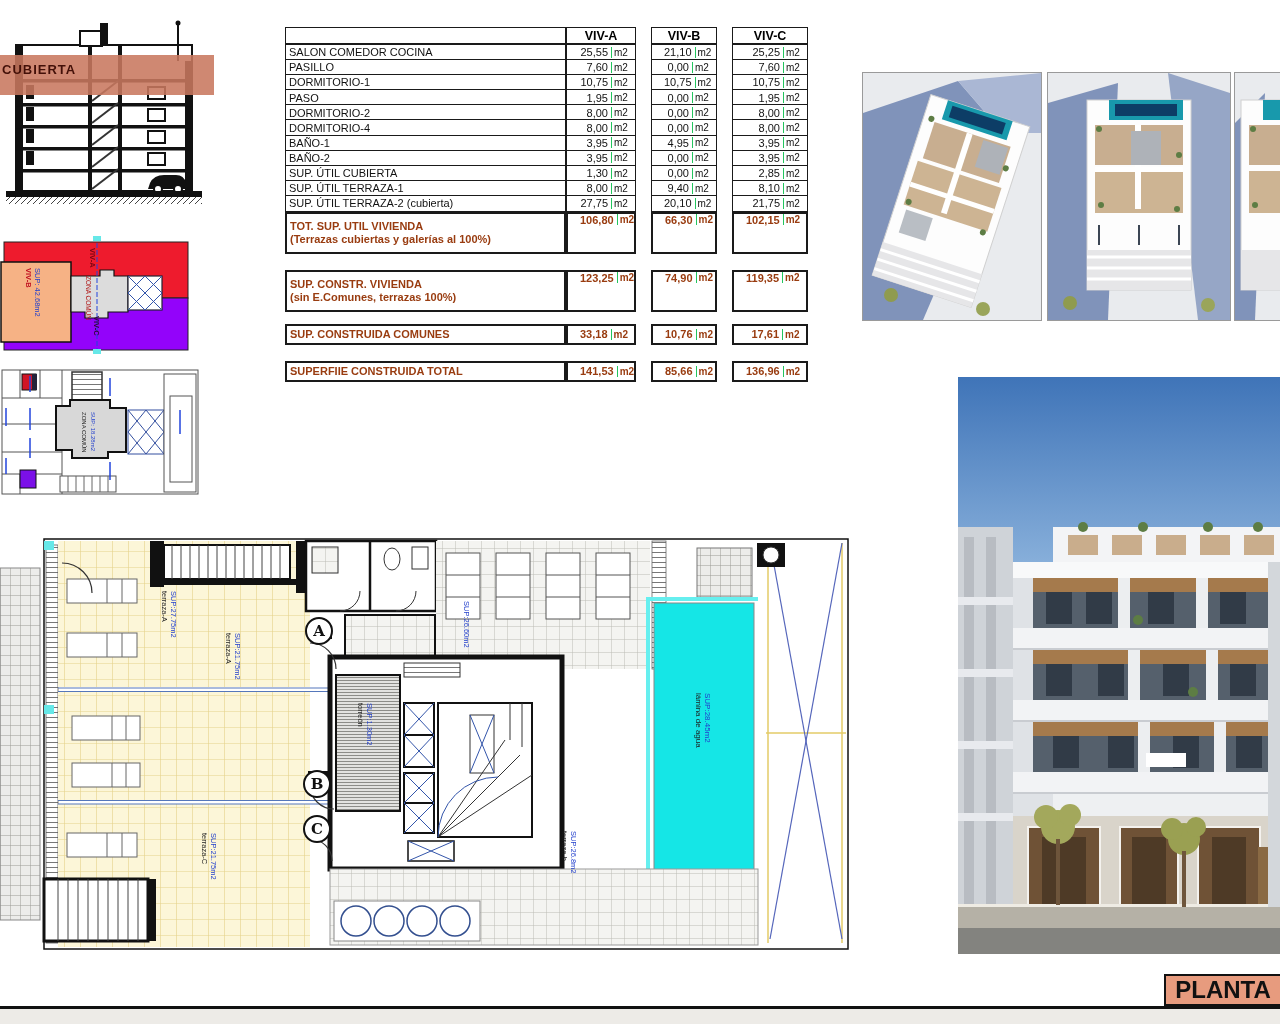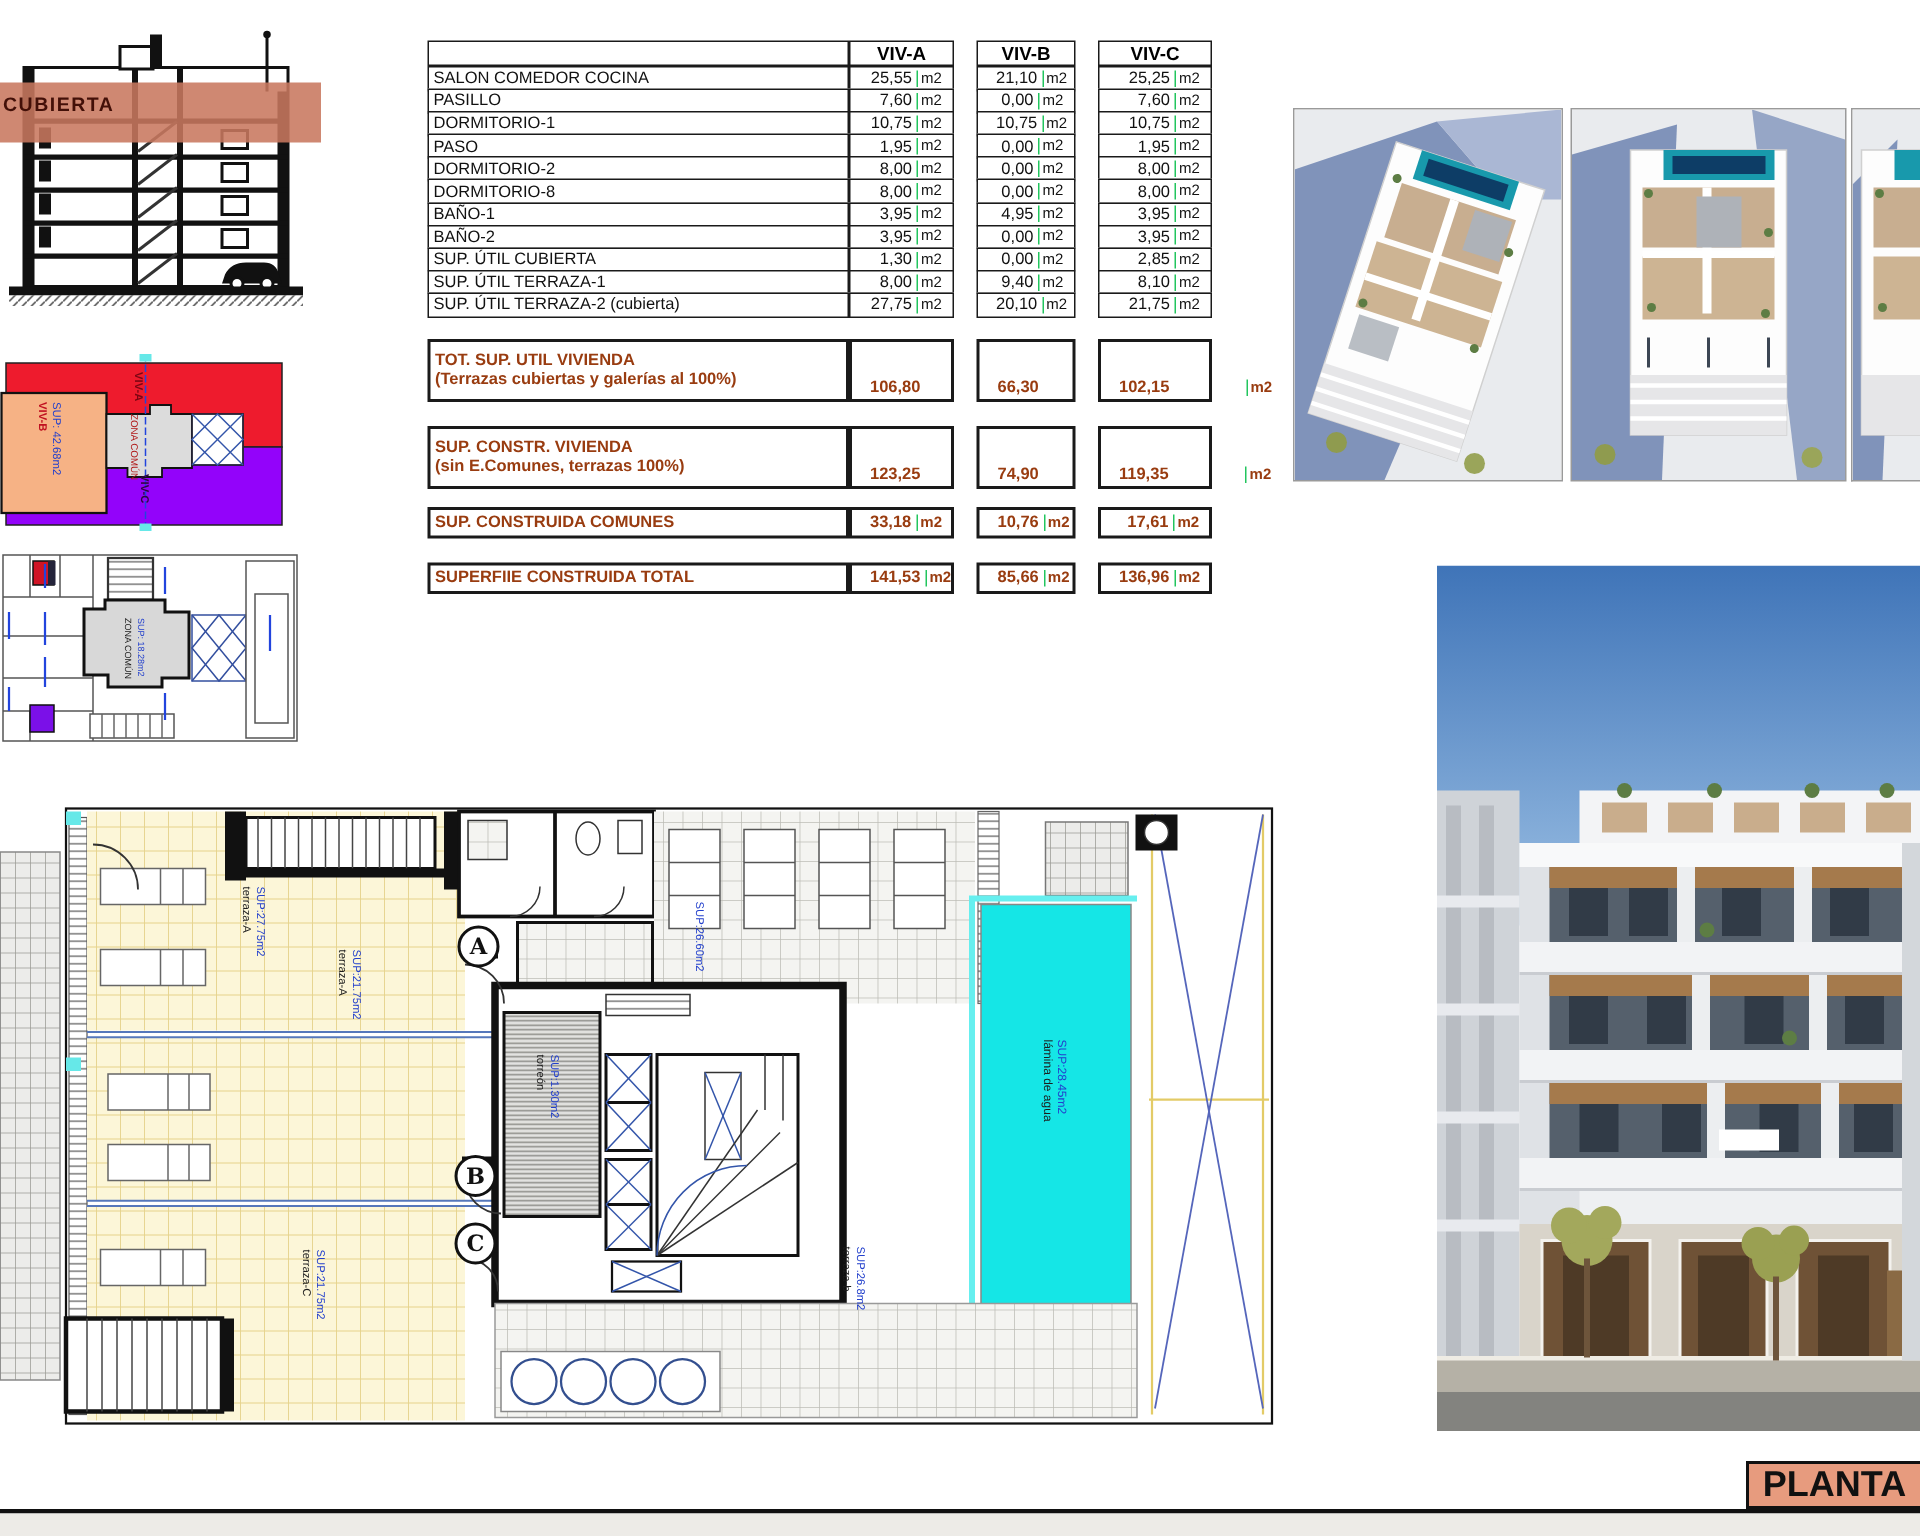--- a/index.html
+++ b/index.html
@@ -19,21 +19,21 @@
          font-size:11px;display:flex;align-items:center;}
   .tcell.lab{padding-left:3px;color:#111;}
   .tcell.val .num{flex:1;text-align:right;padding-right:3px;color:#111;padding-left:12px;}
   .tcell.val .unit{width:21px;border-left:1px solid #22c55e;padding-left:2px;font-size:10px;color:#111;}
   .hrow .tcell{height:17px;font-weight:bold;font-size:12.5px;border-width:1.8px;}
   .hrow .tcell.val{justify-content:center;}
   .sp{background:transparent;}
   .tot .tcell{border-width:2px;color:#993c10;font-weight:bold;}
   .tot .tcell.val .num,.tot .tcell.val .unit{color:#993c10;}
   .tot.tall .tcell{height:42px;}
-  .tot.tall .tcell.val{align-items:flex-end;padding-bottom:2px;gap:48px;}
+  .tot.tall .tcell.val{align-items:flex-start;padding-bottom:2px;}
   .tot.short .tcell{height:21px;}
   .tot .lab{flex-direction:column;align-items:flex-start;justify-content:center;line-height:13px;}
   .tot .lab .l2{font-weight:bold;}
 
   
   .rlab{position:absolute;display:flex;gap:1px;pointer-events:none;}
   .rlab span{writing-mode:vertical-rl;font-size:7.5px;line-height:8px;letter-spacing:0;}
   .rlab .nm{color:#1c1c1c;}
   .rlab .sp2{color:#2340cc;}
   .lett{position:absolute;width:24px;height:24px;border:2px solid #111;border-radius:50%;
@@ -286,21 +286,21 @@
             <span class="num">0,00</span>
             <span class="unit">m2</span>
           </div>
           <div class="sp"></div>
           <div class="tcell val">
             <span class="num">8,00</span>
             <span class="unit">m2</span>
           </div>
         </div>
         <div class="trow">
-          <div class="tcell lab">DORMITORIO-8</div>
+          <div class="tcell lab">DORMITORIO-4</div>
           <div class="tcell val">
             <span class="num">8,00</span>
             <span class="unit">m2</span>
           </div>
           <div class="sp"></div>
           <div class="tcell val">
             <span class="num">0,00</span>
             <span class="unit">m2</span>
           </div>
           <div class="sp"></div>
@@ -389,21 +389,21 @@
             <span class="unit">m2</span>
           </div>
           <div class="sp"></div>
           <div class="tcell val">
             <span class="num">21,75</span>
             <span class="unit">m2</span>
           </div>
         </div>
       </div>
     <div id="table-totals">
-        <div class="trow tot tall" style="margin-top: 14px;">
+        <div class="trow tot tall" style="">
           <div class="tcell lab">
             <div>TOT. SUP. UTIL VIVIENDA</div>
             <div class="l2">(Terrazas cubiertas y galerías al 100%)</div>
           </div>
           <div class="tcell val">
             <span class="num">106,80</span>
             <span class="unit">m2</span>
           </div>
           <div class="sp"></div>
           <div class="tcell val">

